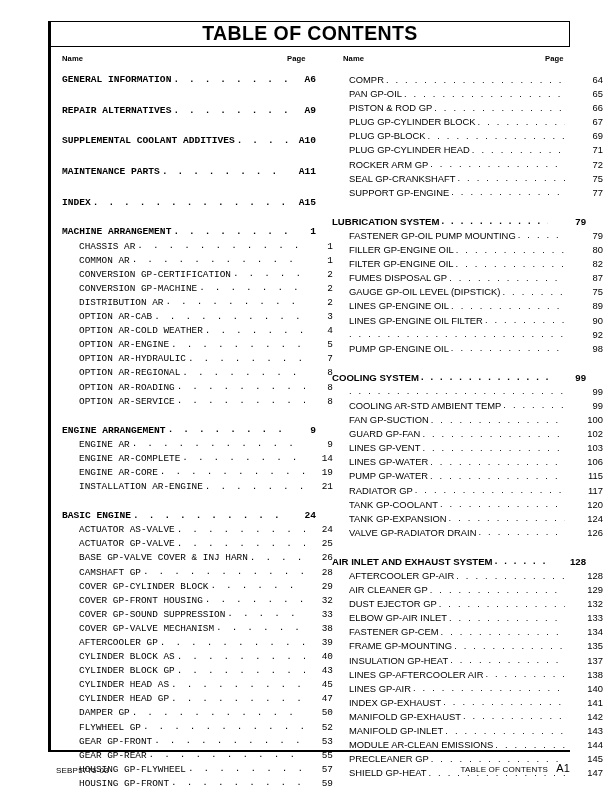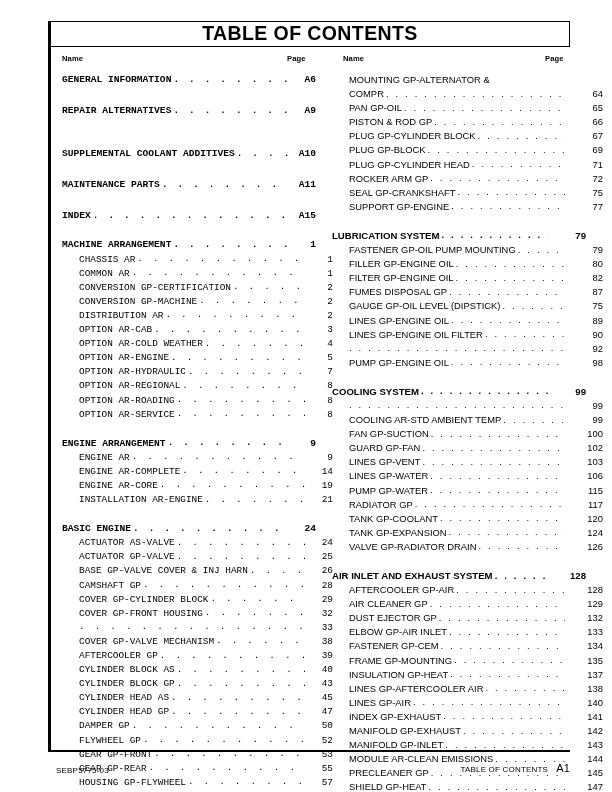--- a/index.html
+++ b/index.html
@@ -198,21 +198,21 @@
               <span class="pageno">A6</span>
             </div>
           </div>
           <div class="group" style="margin-top: 17px;">
             <div class="entry major">
               <span class="label">REPAIR ALTERNATIVES</span>
               <span class="leader">. . . . . . . . . . . . . . . . . . . . . . . . . . . . . . . . . . . . . . . . . . . . . . . . . . . . . . . . . . . . . . . . . . . . . . . . . . . . . . . . . . . . . . . . . . </span>
               <span class="pageno">A9</span>
             </div>
           </div>
-          <div class="group" style="margin-top: 29px;">
+          <div class="group" style="margin-top: 16px;">
             <div class="entry major">
               <span class="label">SUPPLEMENTAL COOLANT ADDITIVES</span>
               <span class="leader">. . . . . . . . . . . . . . . . . . . . . . . . . . . . . . . . . . . . . . . . . . . . . . . . . . . . . . . . . . . . . . . . . . . . . . . . . . . . . . . . . . . . . . . . . . </span>
               <span class="pageno">A10</span>
             </div>
           </div>
           <div class="group" style="margin-top: 17px;">
             <div class="entry major">
               <span class="label">MAINTENANCE PARTS</span>
               <span class="leader">. . . . . . . . . . . . . . . . . . . . . . . . . . . . . . . . . . . . . . . . . . . . . . . . . . . . . . . . . . . . . . . . . . . . . . . . . . . . . . . . . . . . . . . . . . </span>
@@ -350,20 +350,21 @@
               <span class="label">COVER GP-CYLINDER BLOCK</span>
               <span class="leader">. . . . . . . . . . . . . . . . . . . . . . . . . . . . . . . . . . . . . . . . . . . . . . . . . . . . . . . . . . . . . . . . . . . . . . . . . . . . . . . . . . . . . . . . . . </span>
               <span class="pageno">29</span>
             </div>
             <div class="entry minor">
               <span class="label">COVER GP-FRONT HOUSING</span>
               <span class="leader">. . . . . . . . . . . . . . . . . . . . . . . . . . . . . . . . . . . . . . . . . . . . . . . . . . . . . . . . . . . . . . . . . . . . . . . . . . . . . . . . . . . . . . . . . . </span>
               <span class="pageno">32</span>
             </div>
             <div class="entry minor">
+              <span class="label">COVER GP-SOUND SUPPRESSION</span>
               <span class="leader">. . . . . . . . . . . . . . . . . . . . . . . . . . . . . . . . . . . . . . . . . . . . . . . . . . . . . . . . . . . . . . . . . . . . . . . . . . . . . . . . . . . . . . . . . . </span>
               <span class="pageno">33</span>
             </div>
             <div class="entry minor">
               <span class="label">COVER GP-VALVE MECHANISM</span>
               <span class="leader">. . . . . . . . . . . . . . . . . . . . . . . . . . . . . . . . . . . . . . . . . . . . . . . . . . . . . . . . . . . . . . . . . . . . . . . . . . . . . . . . . . . . . . . . . . </span>
               <span class="pageno">38</span>
             </div>
             <div class="entry minor">
               <span class="label">AFTERCOOLER GP</span>
@@ -417,24 +418,20 @@
             </div>
             <div class="entry minor">
               <span class="label">HOUSING GP-FRONT</span>
               <span class="leader">. . . . . . . . . . . . . . . . . . . . . . . . . . . . . . . . . . . . . . . . . . . . . . . . . . . . . . . . . . . . . . . . . . . . . . . . . . . . . . . . . . . . . . . . . . </span>
               <span class="pageno">59</span>
             </div>
           </div>
         </div>
       <div class="col col-right" id="col-right">
           <div class="group">
-            <div class="entry minor cont-first">
-              <span class="label">MOUNTING GP-ALTERNATOR &amp;</span>
-              <span class="pageno"></span>
-            </div>
             <div class="entry minor">
               <span class="label">COMPR</span>
               <span class="leader">. . . . . . . . . . . . . . . . . . . . . . . . . . . . . . . . . . . . . . . . . . . . . . . . . . . . . . . . . . . . . . . . . . . . . . . . . . . . . . . . . . . . . . . . . . </span>
               <span class="pageno">64</span>
             </div>
             <div class="entry minor">
               <span class="label">PAN GP-OIL</span>
               <span class="leader">. . . . . . . . . . . . . . . . . . . . . . . . . . . . . . . . . . . . . . . . . . . . . . . . . . . . . . . . . . . . . . . . . . . . . . . . . . . . . . . . . . . . . . . . . . </span>
               <span class="pageno">65</span>
             </div>

